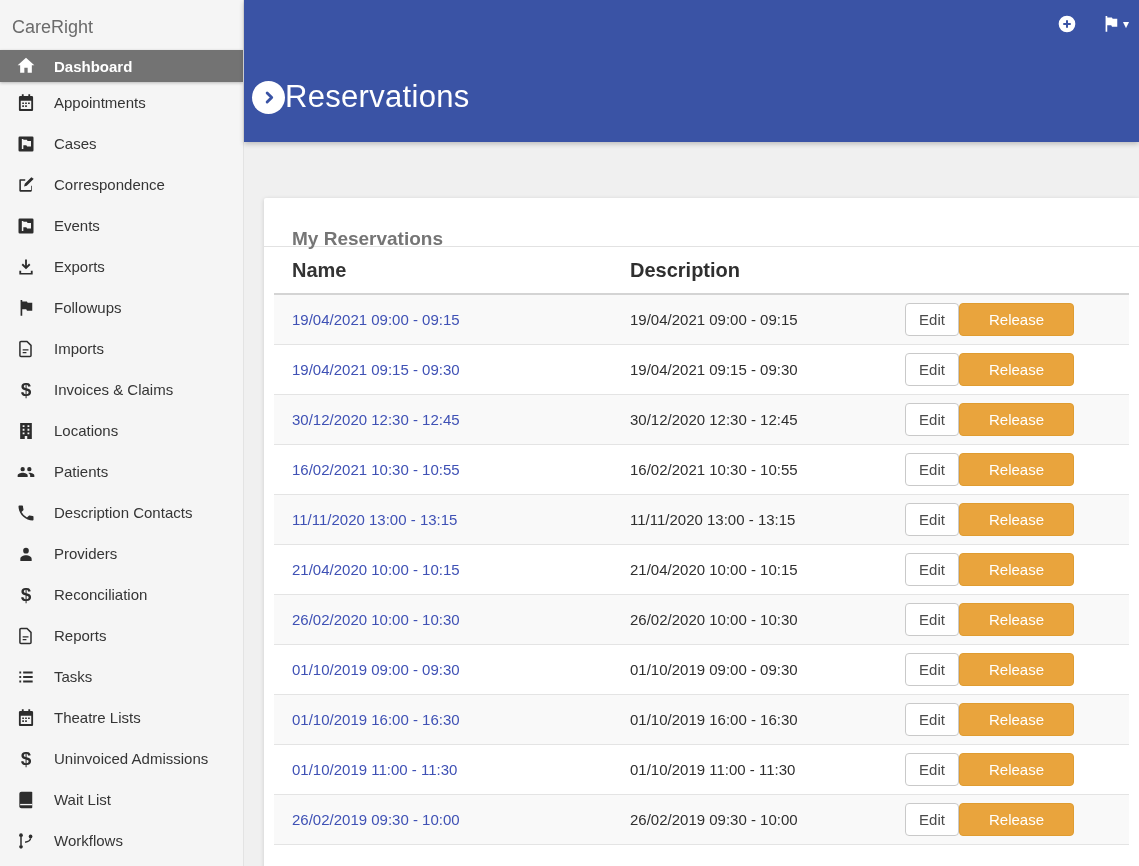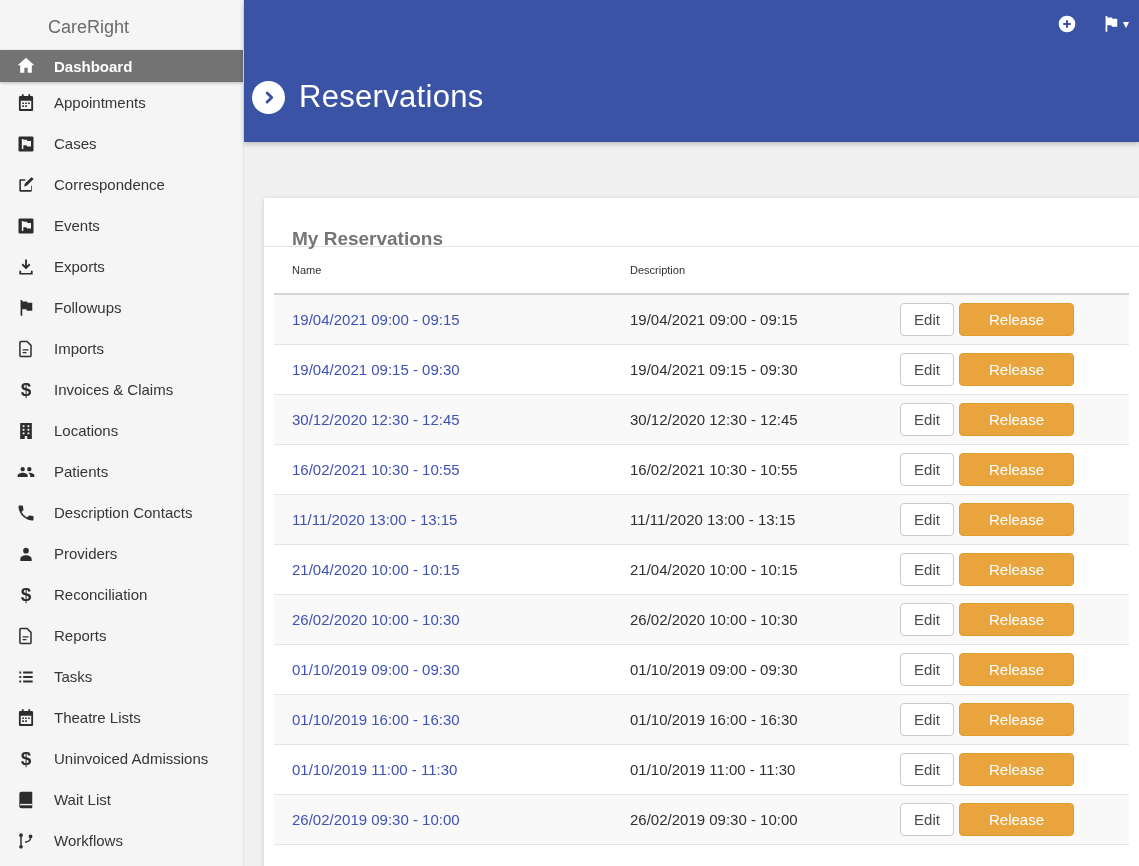--- a/index.html
+++ b/index.html
@@ -11,21 +11,21 @@
   }
   .app { display:flex; width:1139px; height:866px; }
 
   
   .sidebar {
     flex:0 0 244px; width:244px; background:#f5f5f5;
     border-right:1px solid #e3e3e3; overflow:hidden;
   }
   .brand {
     height:50px; display:flex; align-items:center;
-    padding:4px 12px 0 12px; color:#6b6b6b; font-size:18px;margin-left:36px;
+    padding:4px 12px 0 12px; color:#6b6b6b; font-size:18px;
   }
   .nav-item {
     height:41px; display:flex; align-items:center;
     padding:0 8px 0 14px; cursor:pointer; color:#353535;
   }
   .nav-icon {
     width:24px; height:24px; flex:0 0 24px;
     display:flex; align-items:center; justify-content:center;
     color:#2d2d2d; margin-right:16px;
   }
@@ -52,21 +52,21 @@
     display:flex; align-items:center; gap:24px;
   }
   .icon-btn {
     background:none; border:none; padding:0; cursor:pointer;
     color:#fff; display:flex; align-items:center; gap:2px;
   }
   .icon-btn svg { width:20px; height:20px; display:block; }
   .caret { font-size:12px; line-height:1; color:#fff; }
   .title-row {
     position:absolute; left:8px; top:79px;
-    display:flex; align-items:center; gap:14px;
+    display:flex; align-items:center; gap:0;
   }
   .chevron-circle {
     width:33px; height:33px; border-radius:50%; background:#fff;
     color:var(--header-blue, #3A53A5);
     display:flex; align-items:center; justify-content:center;
   }
   .chevron-circle svg { width:19px; height:19px; display:block; margin-left:2px; }
   .page-title { font-size:31px; font-weight:500; letter-spacing:.3px; }
 
   
@@ -78,33 +78,33 @@
   }
   .card-title {
     height:49px; line-height:51px; padding:15px 28px;
     font-size:19px; font-weight:700; color:#757575;
     border-bottom:1px solid #e2e2e2;
   }
   .table { padding:0 10px; }
   .thead {
     display:flex; align-items:center; height:48px;
     border-bottom:2px solid #d4d4d4;
-    font-size:11px; font-weight:400; color:#333;
+    font-size:20px; font-weight:700; color:#333;
   }
   .trow {
     display:flex; align-items:center; height:50px;
     border-bottom:1px solid #e4e4e4; font-size:15px;
   }
   .tbody .trow:nth-child(odd) { background:#f9f9f9; }
   .cell { overflow:hidden; white-space:nowrap; }
   .cell.name { flex:0 0 338px; padding-left:18px; }
   .cell.desc { flex:1 1 auto; padding-left:18px; color:#2f2f2f; }
   .cell.actions {
     flex:0 0 auto; display:flex; align-items:center;
-    justify-content:flex-end; gap:5px; padding-right:55px;
+    justify-content:flex-end; padding-right:55px;
   }
   .cell.name a {
     color:var(--link-blue, #3F51B5); text-decoration:none; cursor:pointer;
   }
   .btn {
     height:33px; border-radius:4px; font-size:15px;
     font-family:inherit; cursor:pointer; line-height:1;
   }
   .btn.edit {
     background:#fff; border:1px solid #c9c9c9; color:#4a4a4a; padding:0 13px;

